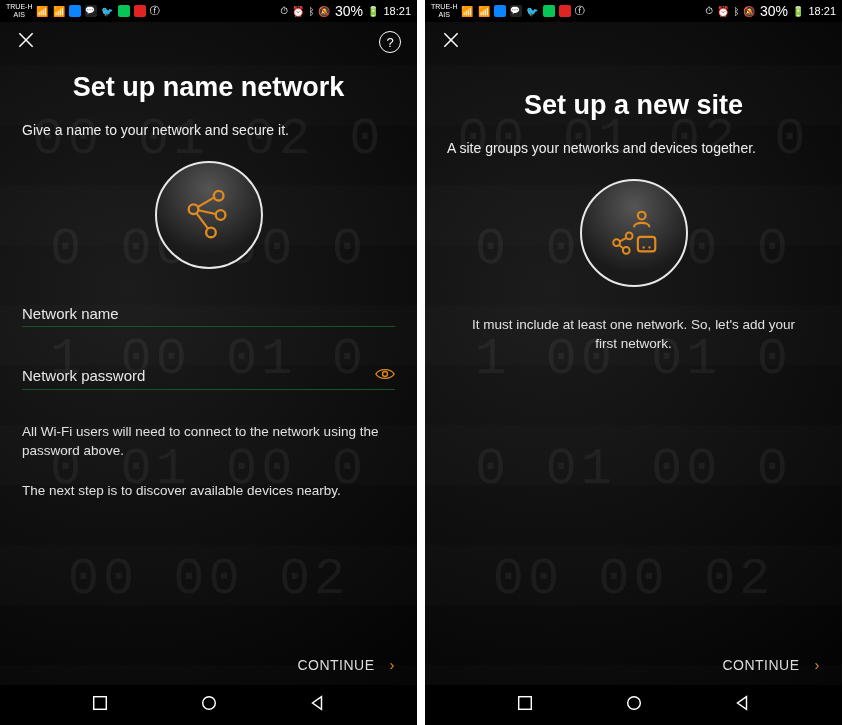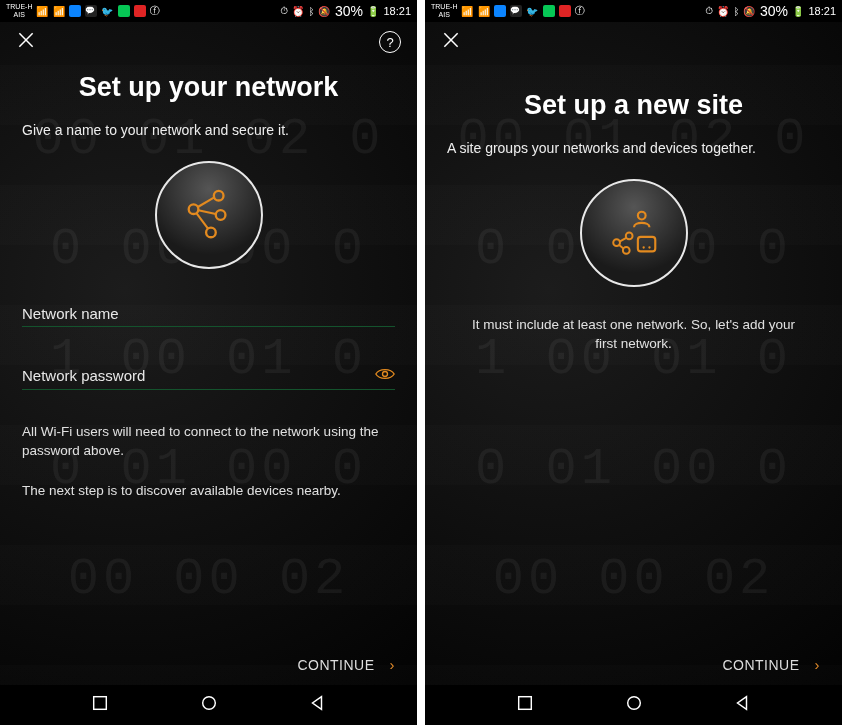--- a/index.html
+++ b/index.html
@@ -197,21 +197,21 @@
     <span class="close-x">
       <svg viewBox="0 0 24 24">
           <line x1="4" y1="4" x2="20" y2="20"></line>
           <line x1="20" y1="4" x2="4" y2="20"></line>
         </svg>
     </span>
     <span class="help-q">?</span>
   </div>
 
   <div class="content">
-    <h1 class="title">Set up your network</h1>
+    <h1 class="title">Set up name network</h1>
     <div class="subtitle">Give a name to your network and secure it.</div>
 
     <div class="hero-circle">
       <svg viewBox="0 0 60 60">
         <circle cx="14" cy="24" r="5" fill="none" stroke="#e38a1f" stroke-width="2.4"></circle>
         <circle cx="40" cy="10" r="5" fill="none" stroke="#e38a1f" stroke-width="2.4"></circle>
         <circle cx="42" cy="30" r="5" fill="none" stroke="#e38a1f" stroke-width="2.4"></circle>
         <circle cx="32" cy="48" r="5" fill="none" stroke="#e38a1f" stroke-width="2.4"></circle>
         <line x1="18" y1="22" x2="35" y2="12" stroke="#e38a1f" stroke-width="2.2"></line>
         <line x1="19" y1="25" x2="37" y2="29" stroke="#e38a1f" stroke-width="2.2"></line>

